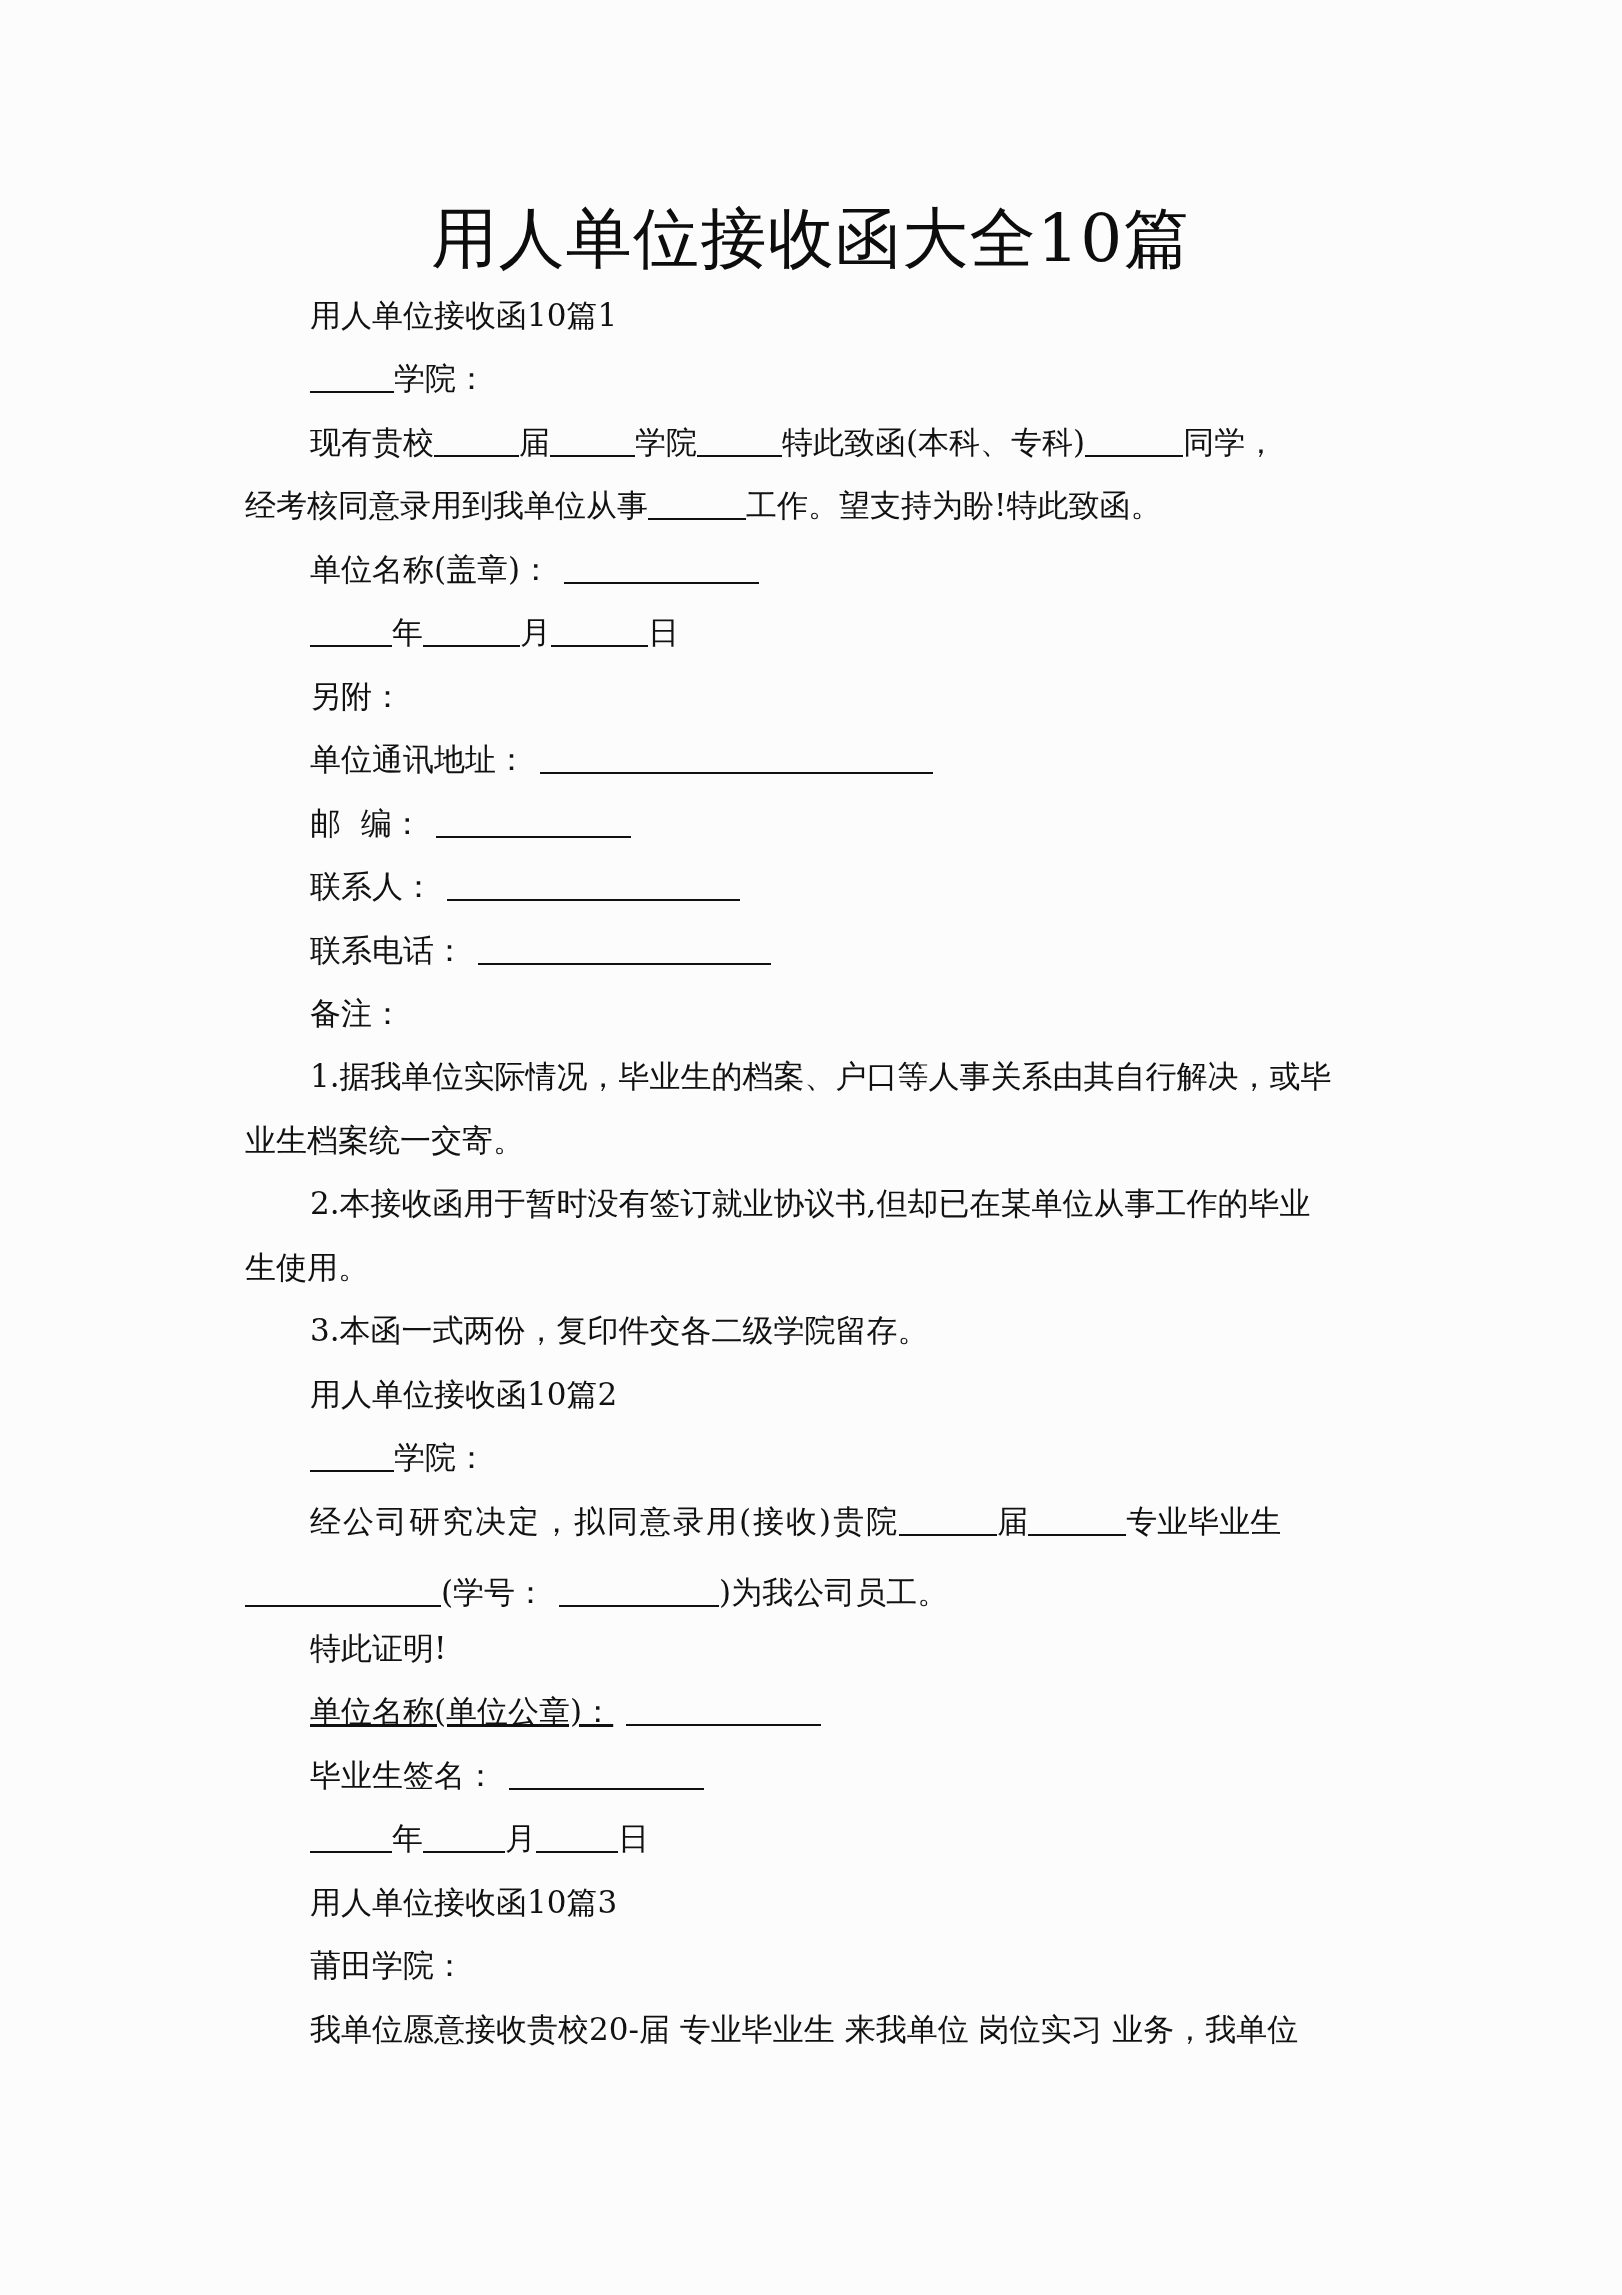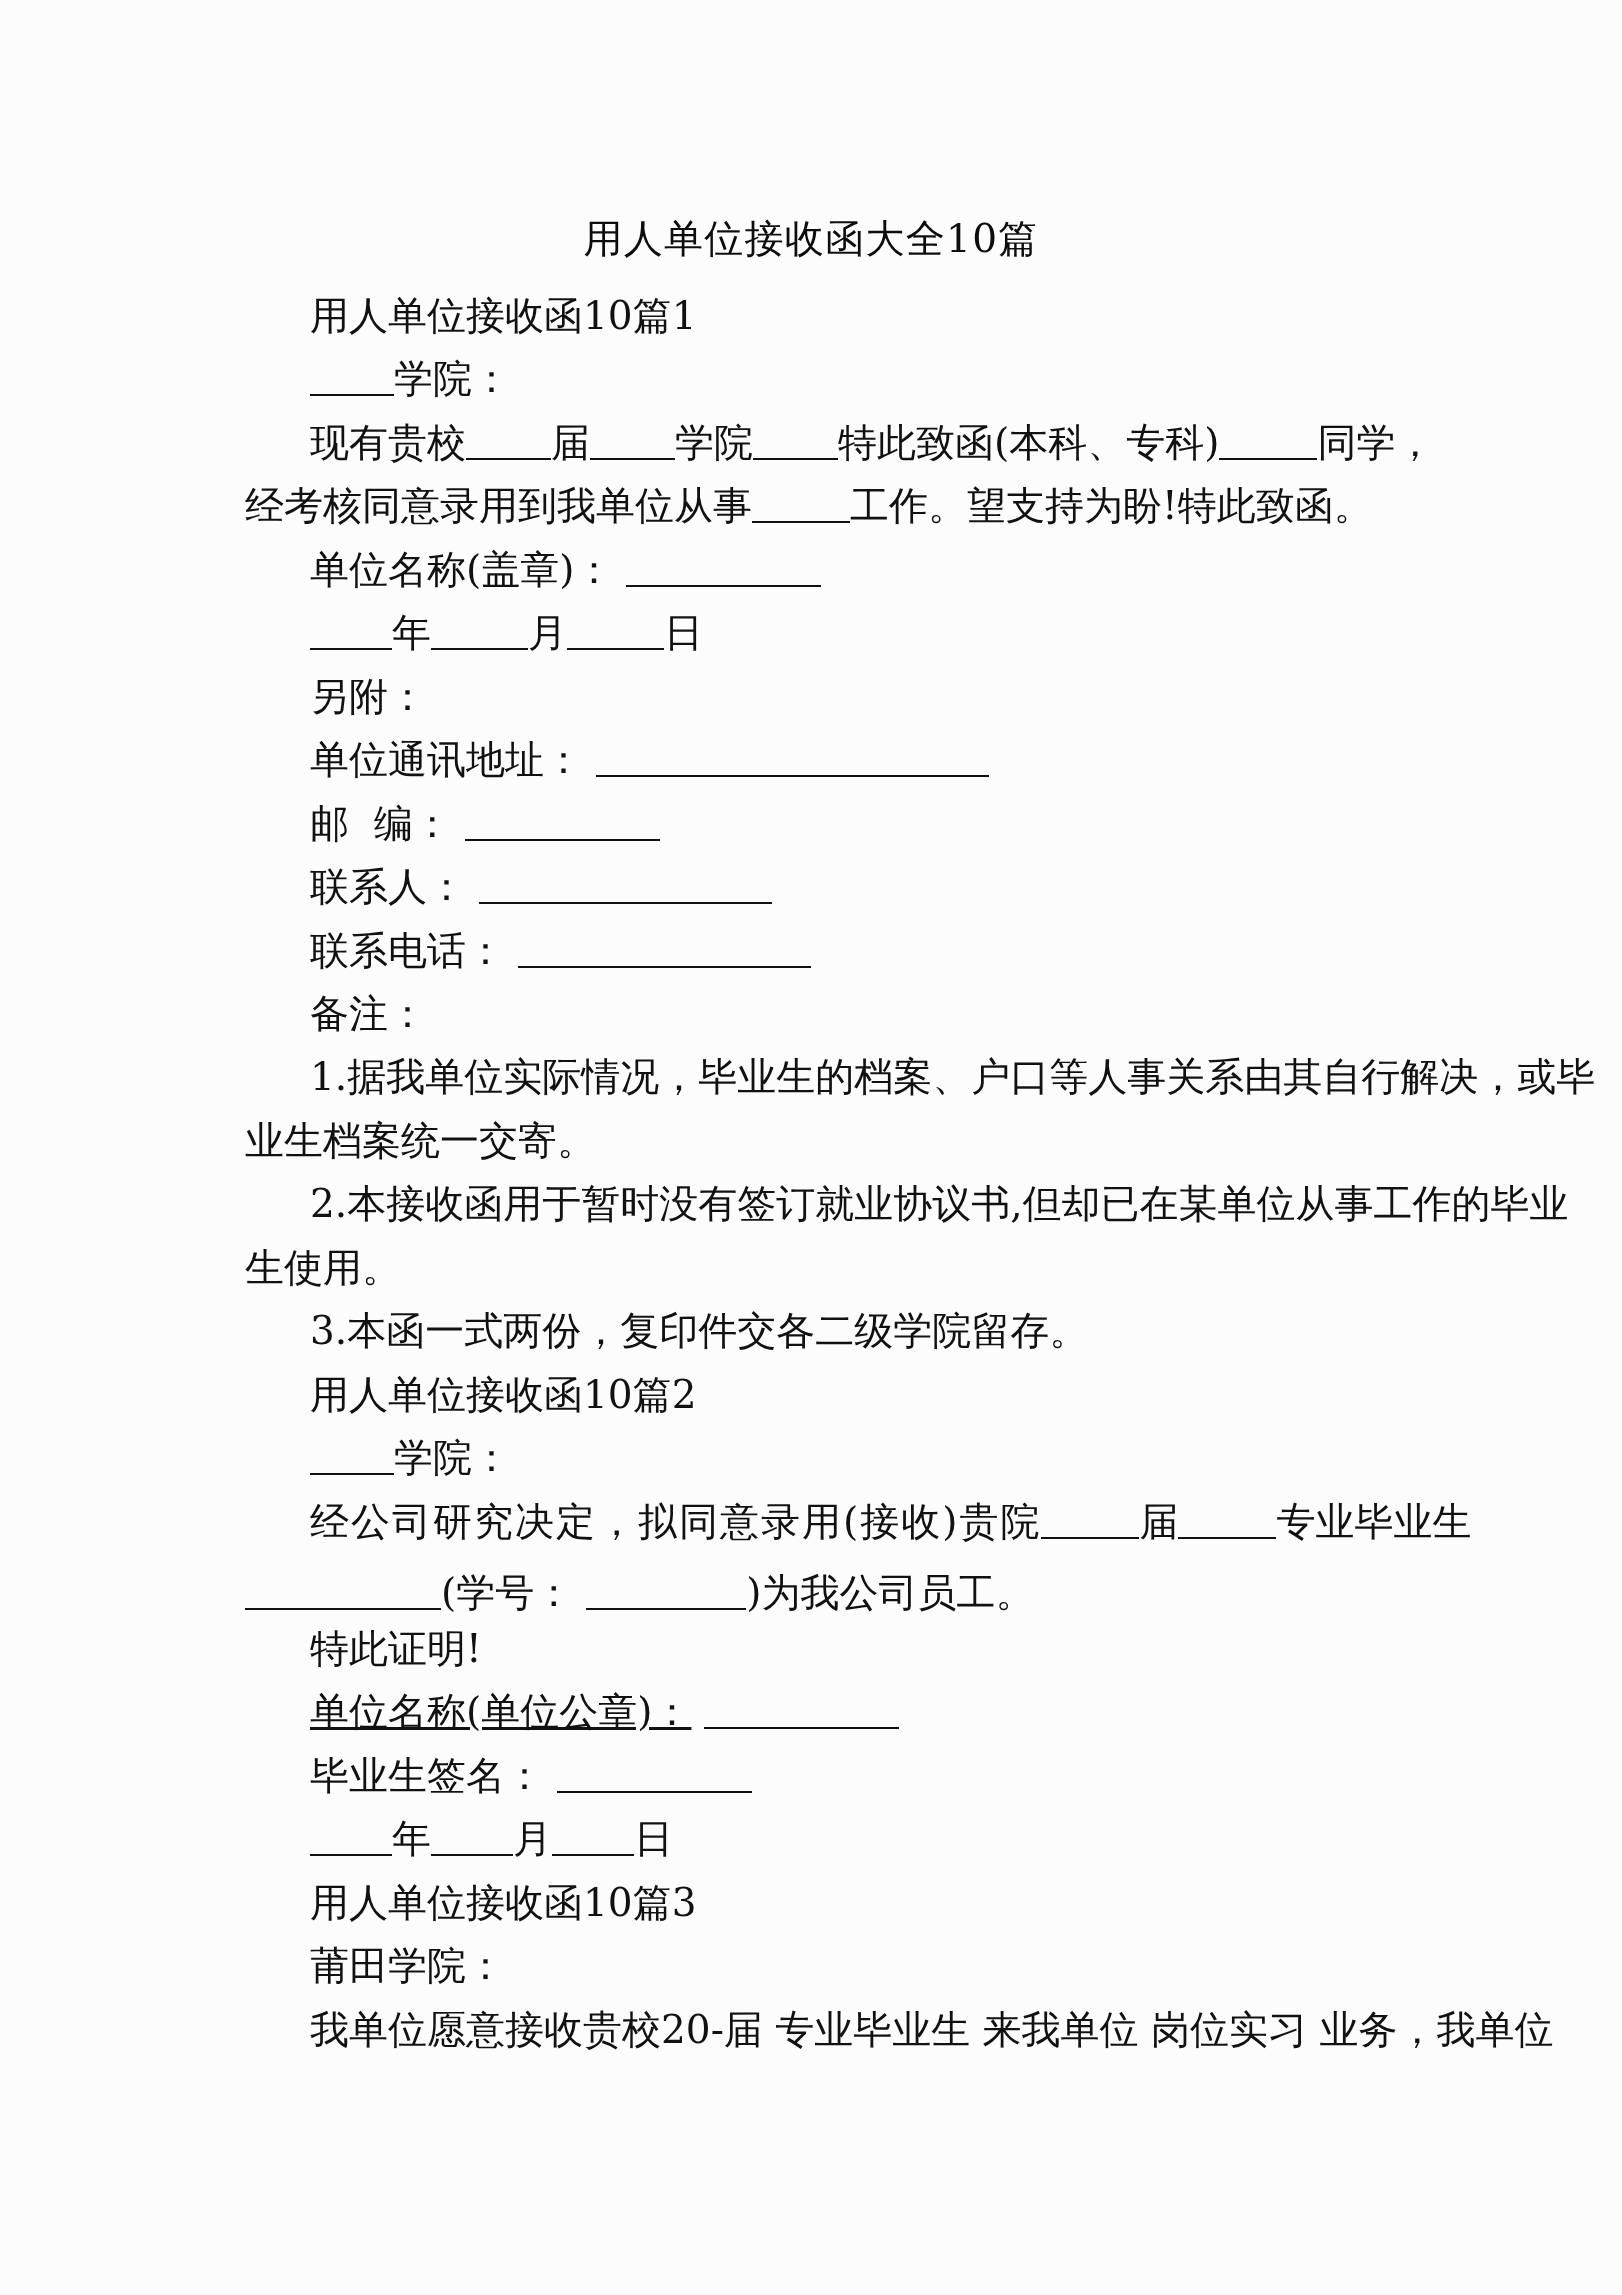--- a/index.html
+++ b/index.html
@@ -20,30 +20,30 @@
       left: 245px;
       top: 0;
       width: 1132px;
     }
     .title {
       position: absolute;
       left: 0;
       top: 193px;
       width: 1132px;
       text-align: center;
-      font-size: 39px;
+      font-size: 66px;
       line-height: 92px;
       letter-spacing: 1.3px;
       color: #0d0d0d;
     }
     .line {
       position: absolute;
       left: 0;
       width: 1132px;
-      font-size: 39px;
+      font-size: 31px;
       line-height: 39px;
       white-space: nowrap;
       color: #111111;
     }
     .indent { padding-left: 65px; box-sizing: border-box; }
     .blank {
       display: inline-block;
       border-bottom: 2px solid #111;
       height: 30px;
       vertical-align: -3.9px;

